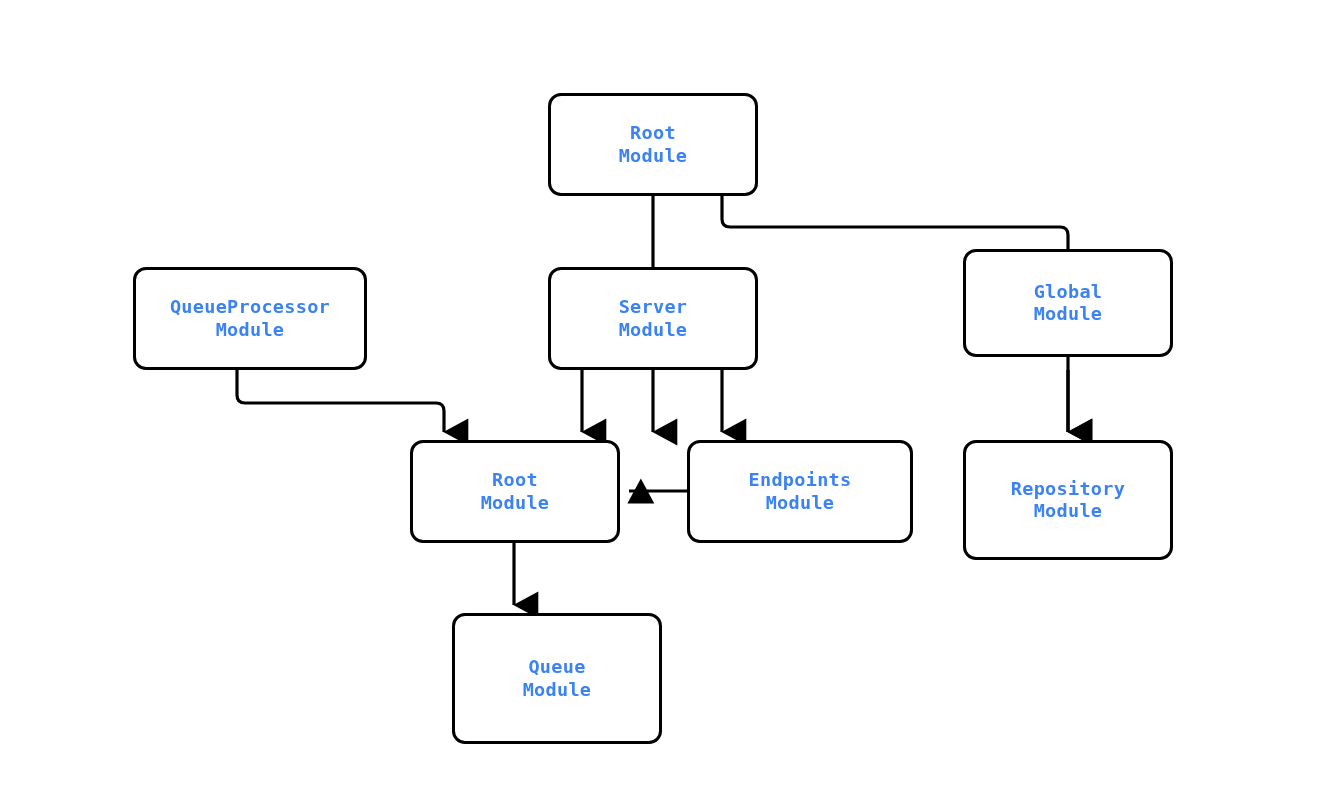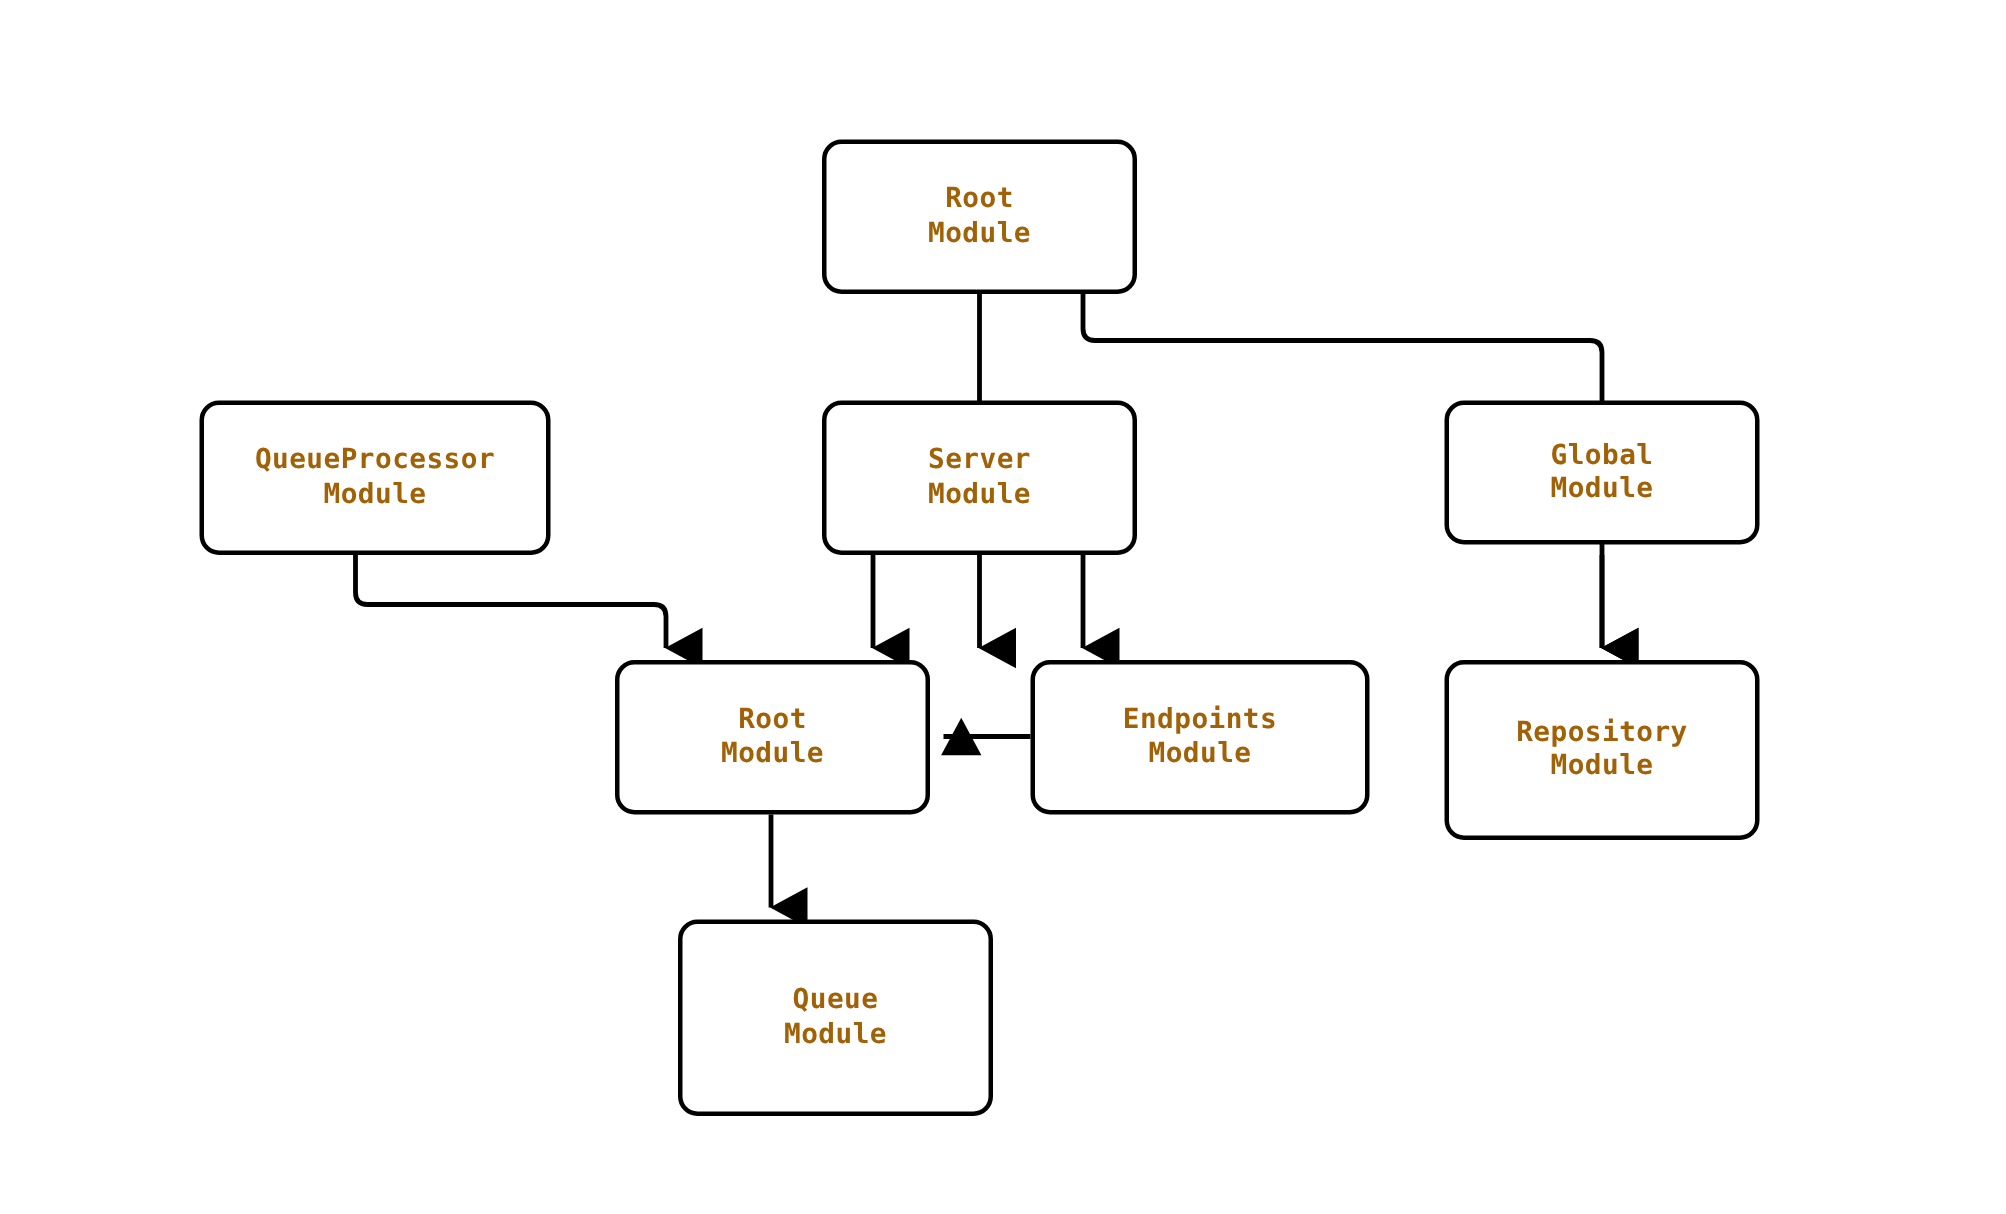--- a/index.html
+++ b/index.html
@@ -37,21 +37,21 @@
     flex-direction: column;
     align-items: center;
     justify-content: center;
     z-index: 2;
   }
   .node-label {
     font-family: "DejaVu Sans Mono", "Liberation Mono", monospace;
     font-size: 18.5px;
     font-weight: 700;
     line-height: 22.5px;
-    color: #a16207;
+    color: #3b82f6;
     text-align: right;
     letter-spacing: 0.3px;
     white-space: pre;
   }
 </style>
 </head>
 <body>
 
 <div id="diagram-root">
 
@@ -84,21 +84,21 @@
   <div class="node" style="left:133px; top:267px; width:234px; height:103px;">
     <span class="node-label">QueueProcessor</span>
     <span class="node-label">Module</span>
   </div>
 
   <div class="node" style="left:548px; top:267px; width:210px; height:103px;">
     <span class="node-label">Server</span>
     <span class="node-label">Module</span>
   </div>
 
-  <div class="node" style="left:963px; top:267px; width:210px; height:96px;">
+  <div class="node" style="left:963px; top:249px; width:210px; height:108px;">
     <span class="node-label">Global</span>
     <span class="node-label">Module</span>
   </div>
 
   <div class="node" style="left:410px; top:440px; width:210px; height:103px;">
     <span class="node-label">Root</span>
     <span class="node-label">Module</span>
   </div>
 
   <div class="node" style="left:687px; top:440px; width:226px; height:103px;">

